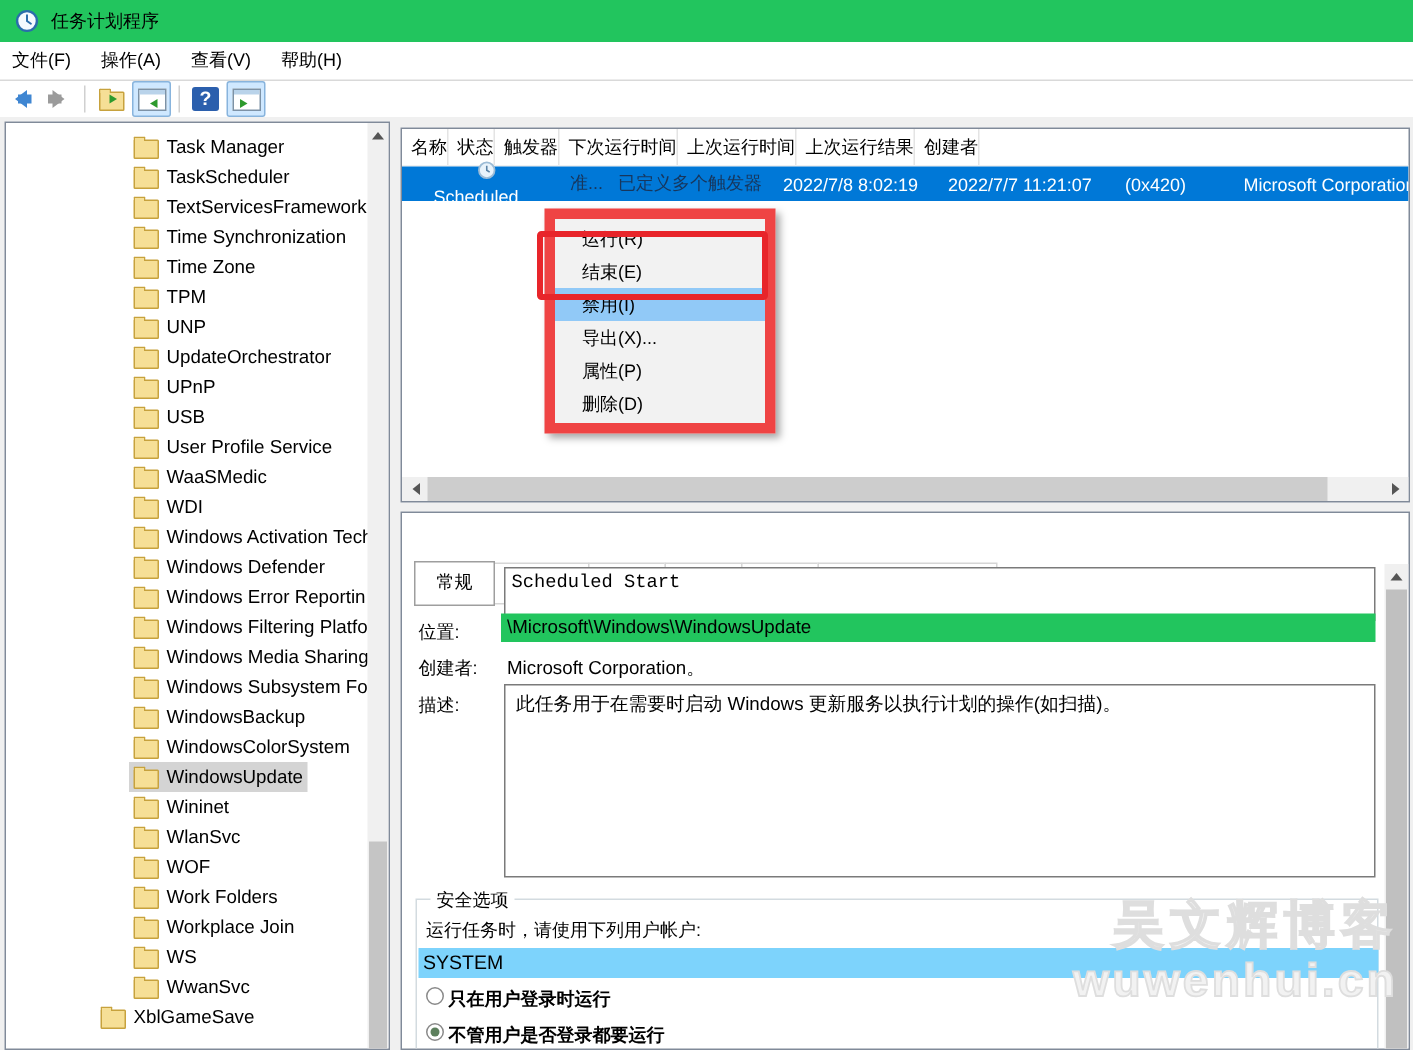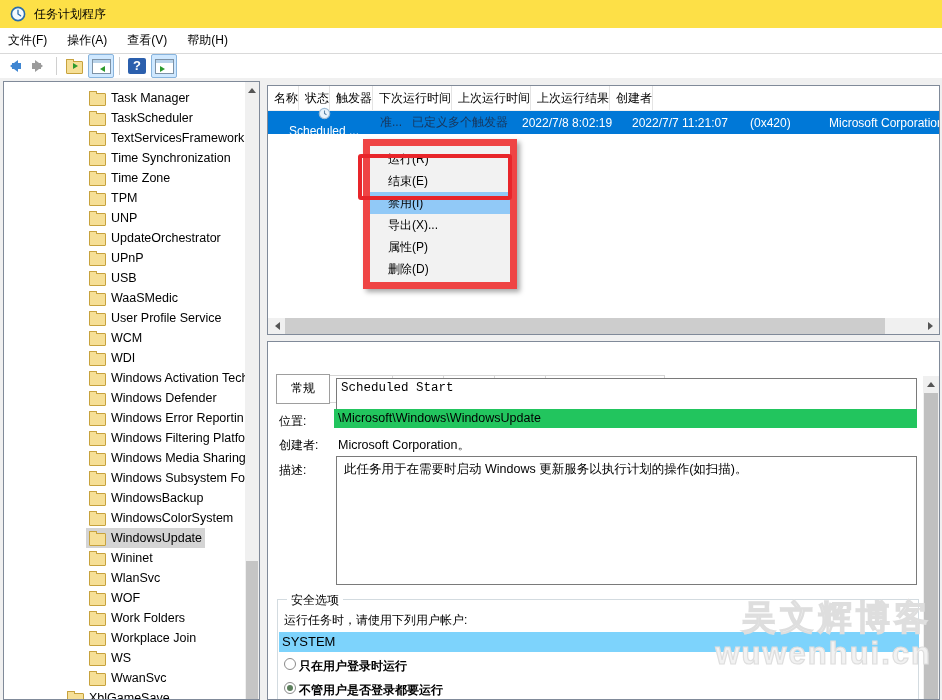--- a/index.html
+++ b/index.html
@@ -1,20 +1,20 @@
 <!DOCTYPE html>
 <html><head>
 <meta charset="utf-8">
 <style>
   html,body{margin:0;padding:0;background:#e8e8e8;}
   .app{position:relative;width:942px;height:700px;background:#ffffff;overflow:hidden;
        font-family:"Liberation Sans","DejaVu Sans",sans-serif;font-size:12px;color:#000;}
 
   
-  .titlebar{position:absolute;left:0;top:0;width:100%;height:28px;background:#fde047;display:flex;align-items:center;}
+  .titlebar{position:absolute;left:0;top:0;width:100%;height:28px;background:#22c55e;display:flex;align-items:center;}
   .titlebar .app-icon{margin:0 8px 0 10px;width:16px;height:16px;}
   .titlebar .title{font-size:12px;color:#000;}
 
   
   .menubar{position:absolute;left:0;top:28px;width:100%;height:25px;background:#fff;
            border-bottom:1px solid #d9d9d9;display:flex;align-items:center;}
   .menu-item{padding:0 10px;height:25px;line-height:25px;cursor:default;}
   .menu-item:first-child{padding-left:8px;}
 
   
@@ -234,37 +234,31 @@
           <div class="tree-item">
             <span class="node">
               <span class="folder"></span>
               <span>USB</span>
             </span>
           </div>
 
           <div class="tree-item">
             <span class="node">
               <span class="folder"></span>
+              <span>User Profile Service</span>
+            </span>
+          </div>
+
+          <div class="tree-item">
+            <span class="node">
+              <span class="folder"></span>
               <span>WaaSMedic</span>
             </span>
           </div>
 
-          <div class="tree-item">
-            <span class="node">
-              <span class="folder"></span>
-              <span>User Profile Service</span>
-            </span>
-          </div>
-
-          <div class="tree-item">
-            <span class="node">
-              <span class="folder"></span>
-              <span>WCM</span>
-            </span>
-          </div>
 
           <div class="tree-item">
             <span class="node">
               <span class="folder"></span>
               <span>WDI</span>
             </span>
           </div>
 
           <div class="tree-item">
             <span class="node">

